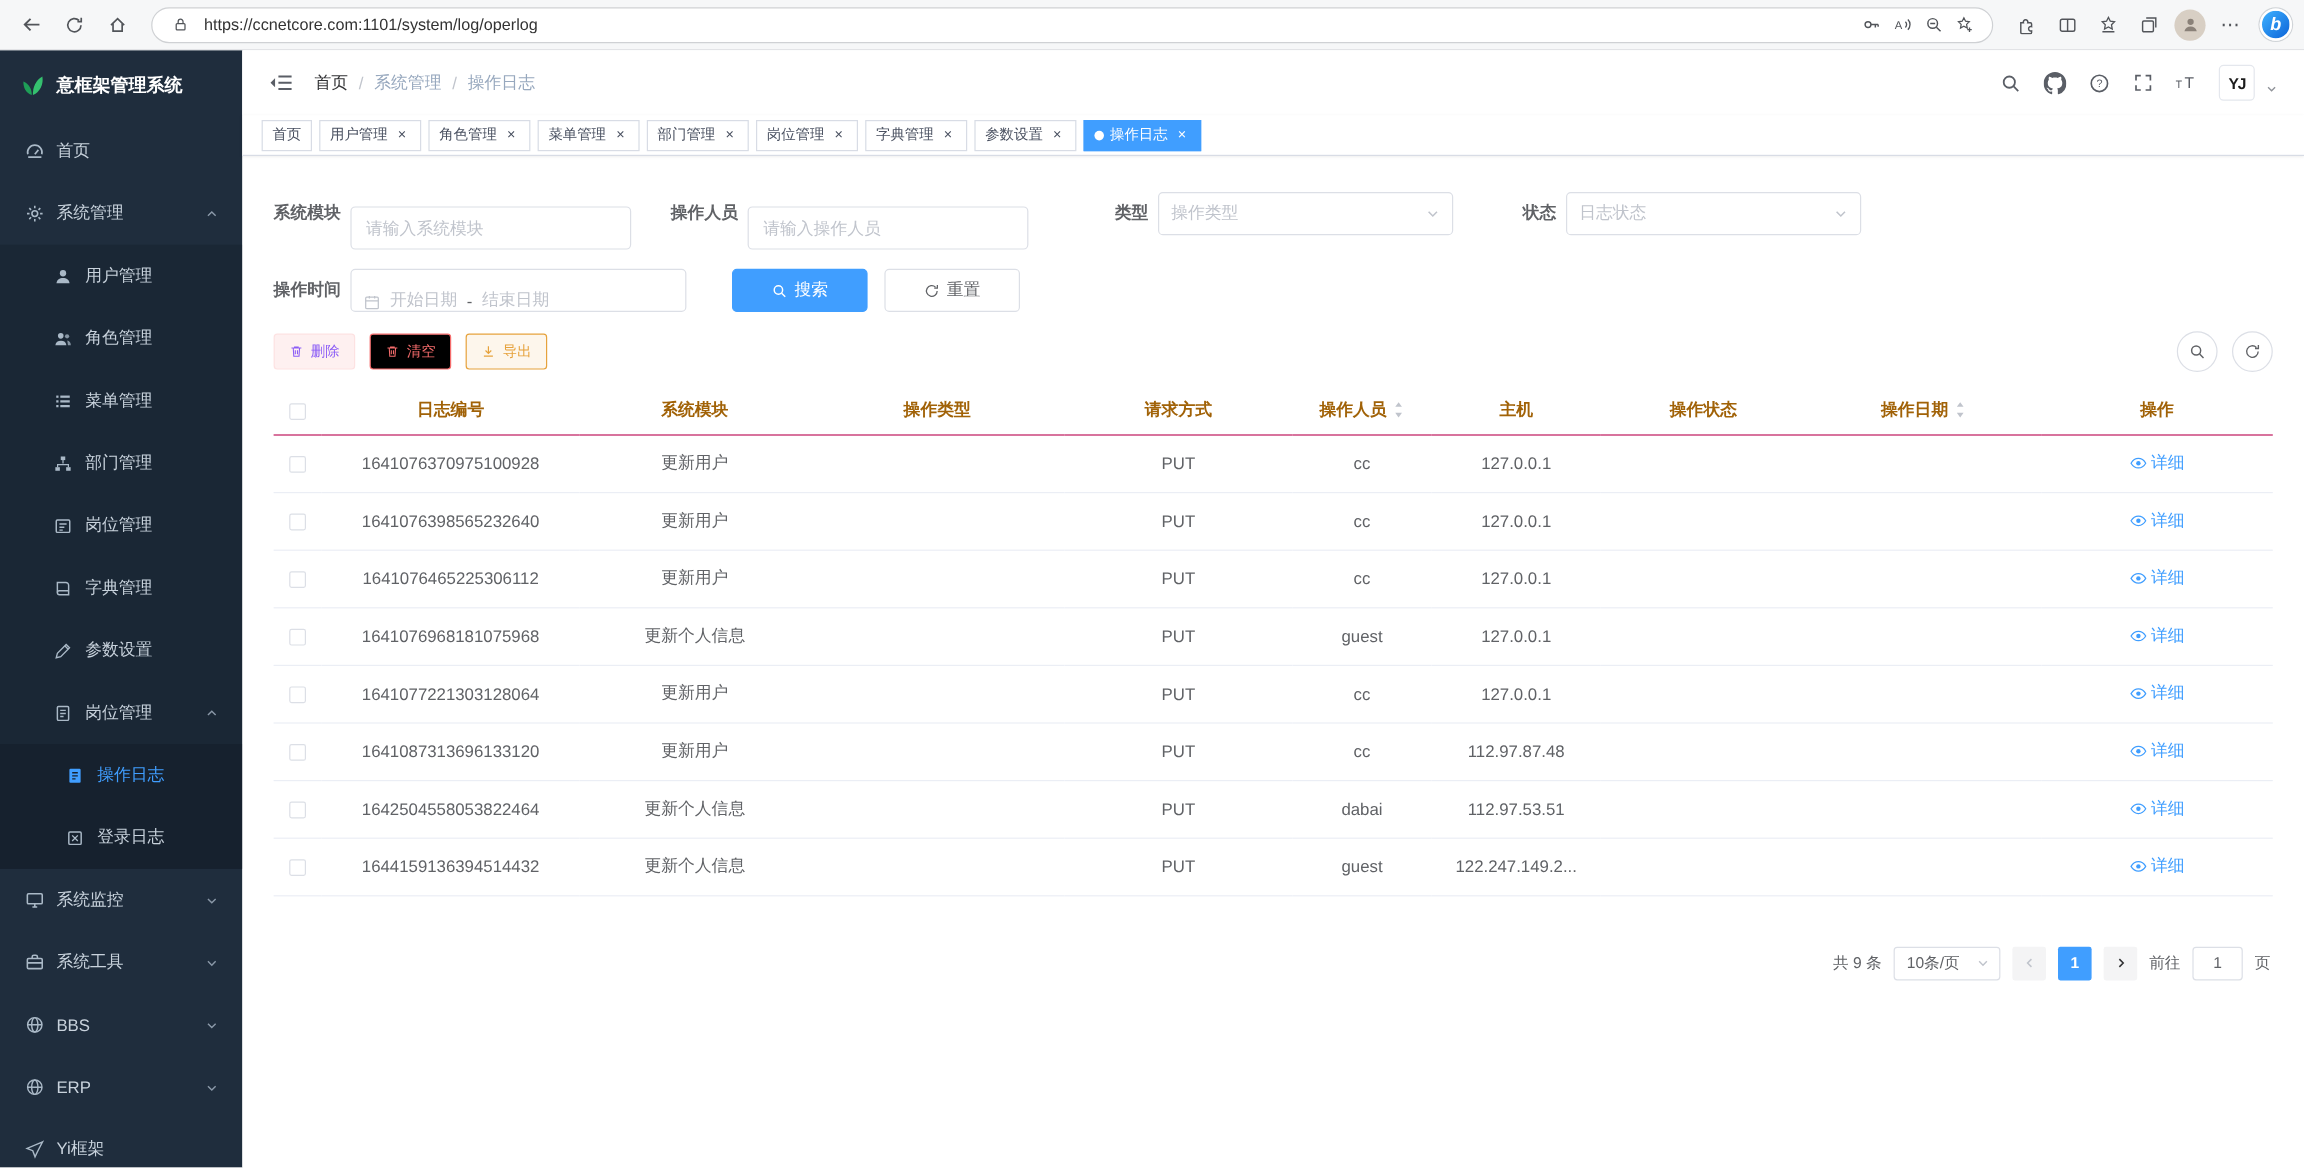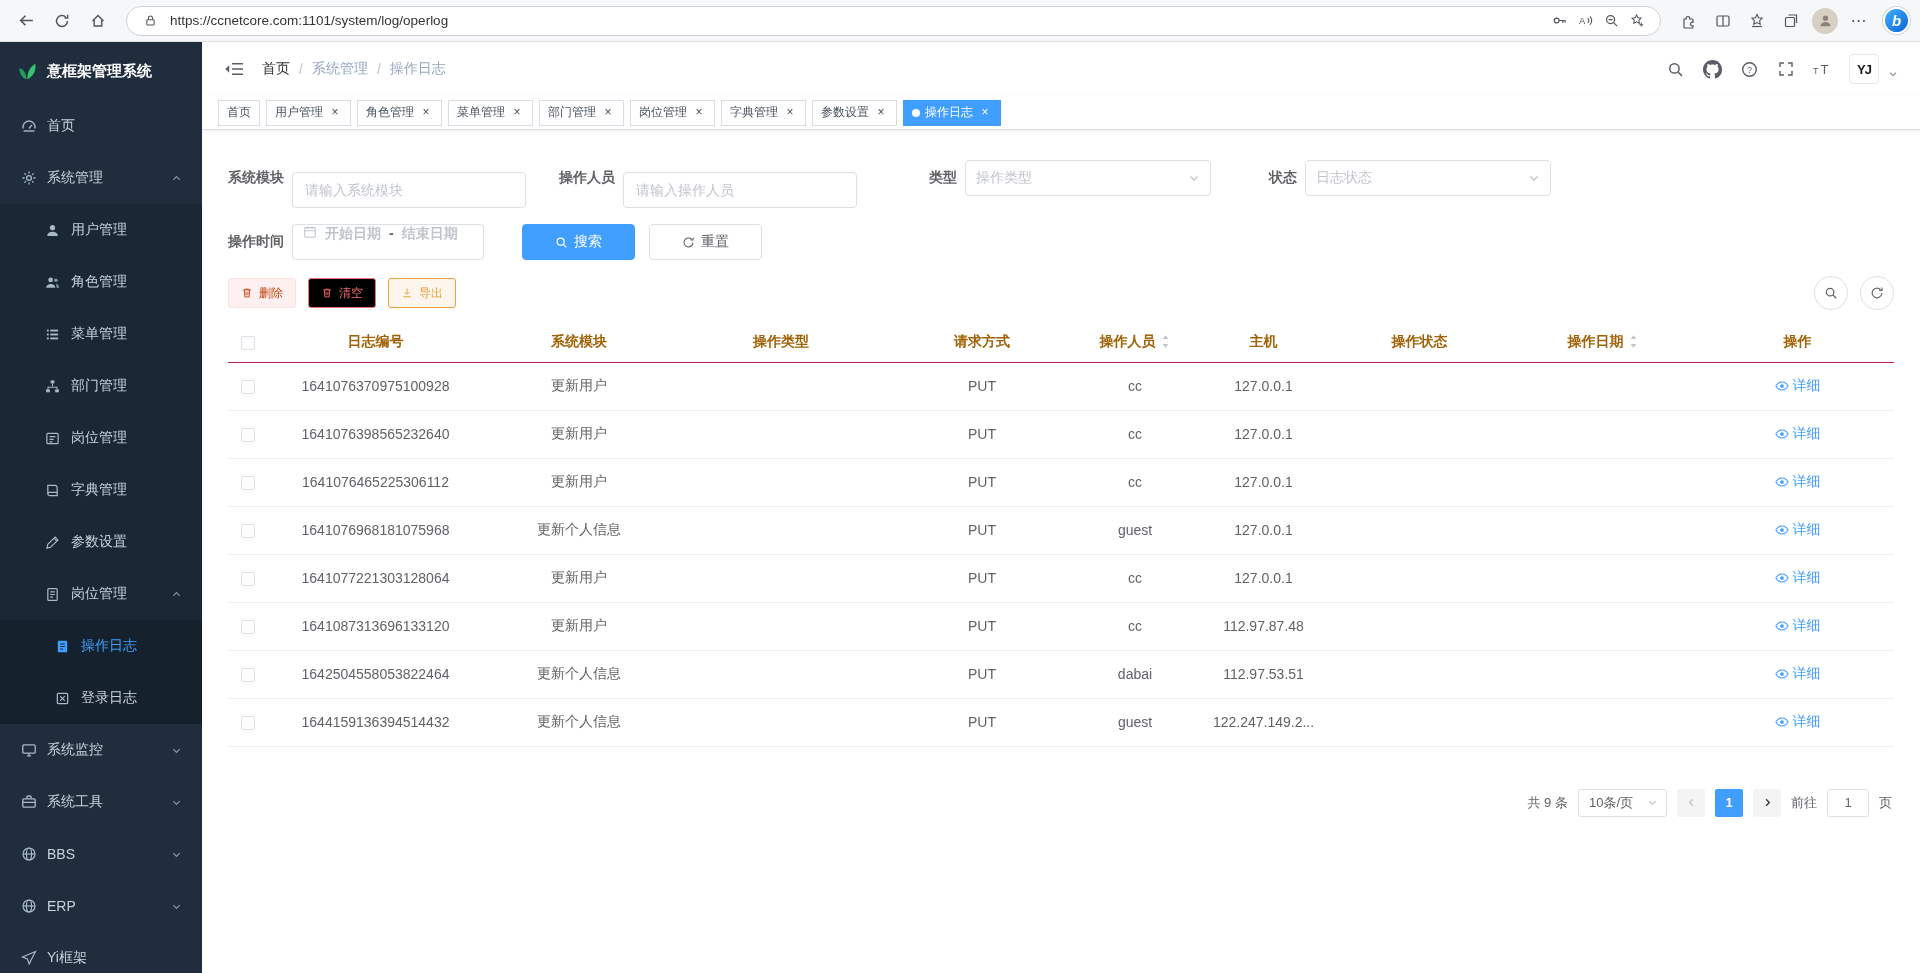--- a/index.html
+++ b/index.html
@@ -59,27 +59,27 @@
   
   .content { flex:1; padding:18px 26px 0; overflow:hidden; }
 
   .filter-row { display:flex; align-items:center; margin-bottom:16px; }
   .f-label { font-size:14px; font-weight:700; color:#606266; margin-right:8px; white-space:nowrap; }
   .f-input { width:234px; height:36px; border:1px solid #dcdfe6; border-radius:4px; padding:0 12px; font-size:14px; color:#606266; outline:none; font-family:inherit;margin-top:24px; }
   .f-input::placeholder { color:#c0c4cc; }
   .f-select { width:246px; height:36px; border:1px solid #dcdfe6; border-radius:4px; display:flex; align-items:center; padding:0 10px; cursor:pointer; background:#fff; }
   .f-ph { color:#c0c4cc; font-size:14px; flex:1; }
   .f-group { display:flex; align-items:center; }
-  .date-range { width:192px; height:36px; border:1px solid #dcdfe6; border-radius:4px; display:flex; align-items:flex-start; padding:0 10px; gap:8px; color:#c0c4cc; font-size:14px; background:#fff;font-weight:bold; }
+  .date-range { width:280px; height:36px; border:1px solid #dcdfe6; border-radius:4px; display:flex; align-items:flex-end; padding:0 10px; gap:8px; color:#c0c4cc; font-size:14px; background:#fff; }
   .date-sep { color:#606266; }
 
   .btn { height:36px; padding:0 32px; border-radius:4px; font-size:14px; display:inline-flex; align-items:center; gap:6px; border:1px solid #dcdfe6; background:#fff; color:#606266; }
   .btn-primary { background:#409eff; border-color:#409eff; color:#fff; }
   .btn-sm { height:30px; padding:0 12px; font-size:12px; border-radius:3px; }
-  .btn-danger-disabled { background:#fef0f0; border-color:#fde2e2; color:#c2410c; cursor:not-allowed; }
+  .btn-danger-disabled { background:#fef0f0; border-color:#fde2e2; color:#8b5cf6; cursor:not-allowed; }
   .btn-danger-plain { background:#000000; border-color:#f56c6c; color:#f56c6c; }
   .btn-warning-plain { background:#fdf6ec; border-color:#e6a23c; color:#e6a23c; }
 
   .toolbar { display:flex; align-items:center; gap:12px; margin-bottom:12px; }
   .circle-btn { width:34px; height:34px; border-radius:50%; border:1px solid #dcdfe6; background:#fff; color:#606266; display:flex; align-items:center; justify-content:center; }
   .toolbar .spacer { flex:1; }
 
   
   table.log-table { width:100%; border-collapse:collapse; table-layout:fixed; }
   .log-table th { height:40px; font-size:14px; color:#a16207; font-weight:700; text-align:center; border-bottom:1px solid #be185d; white-space:nowrap; }

